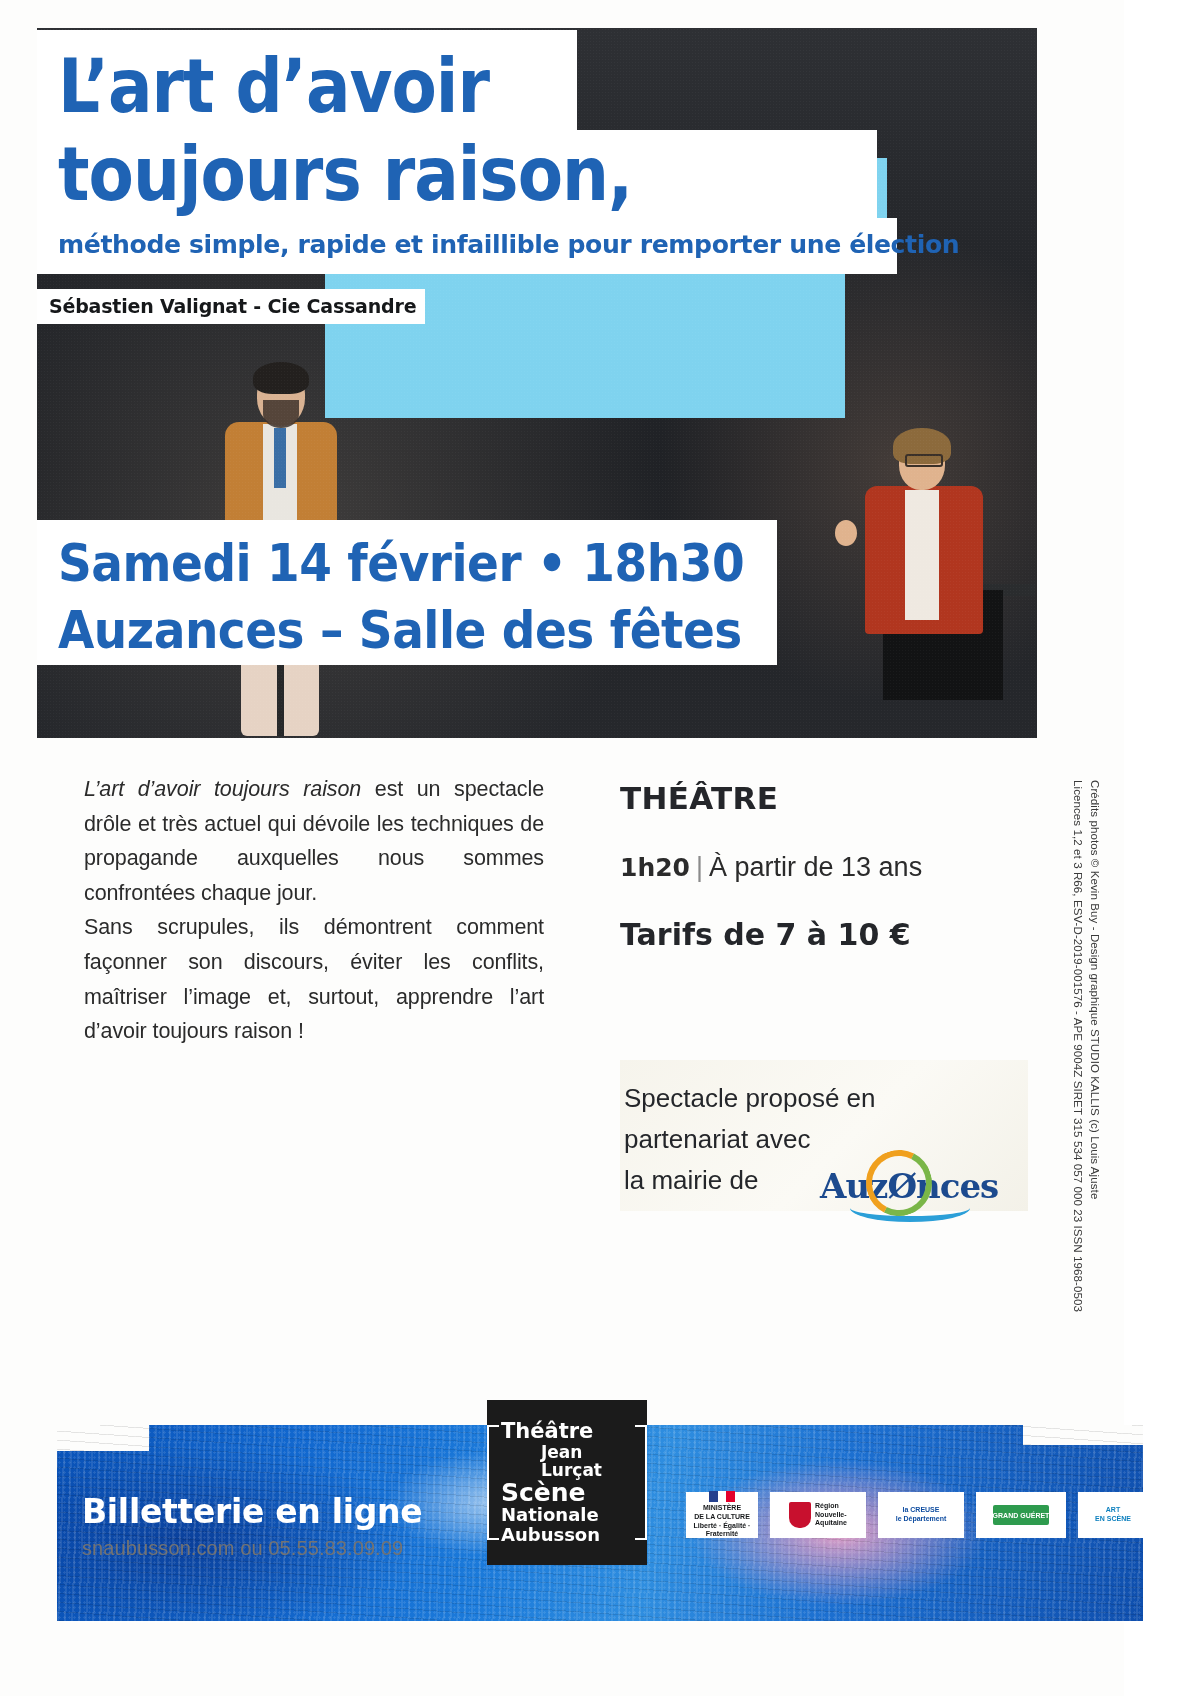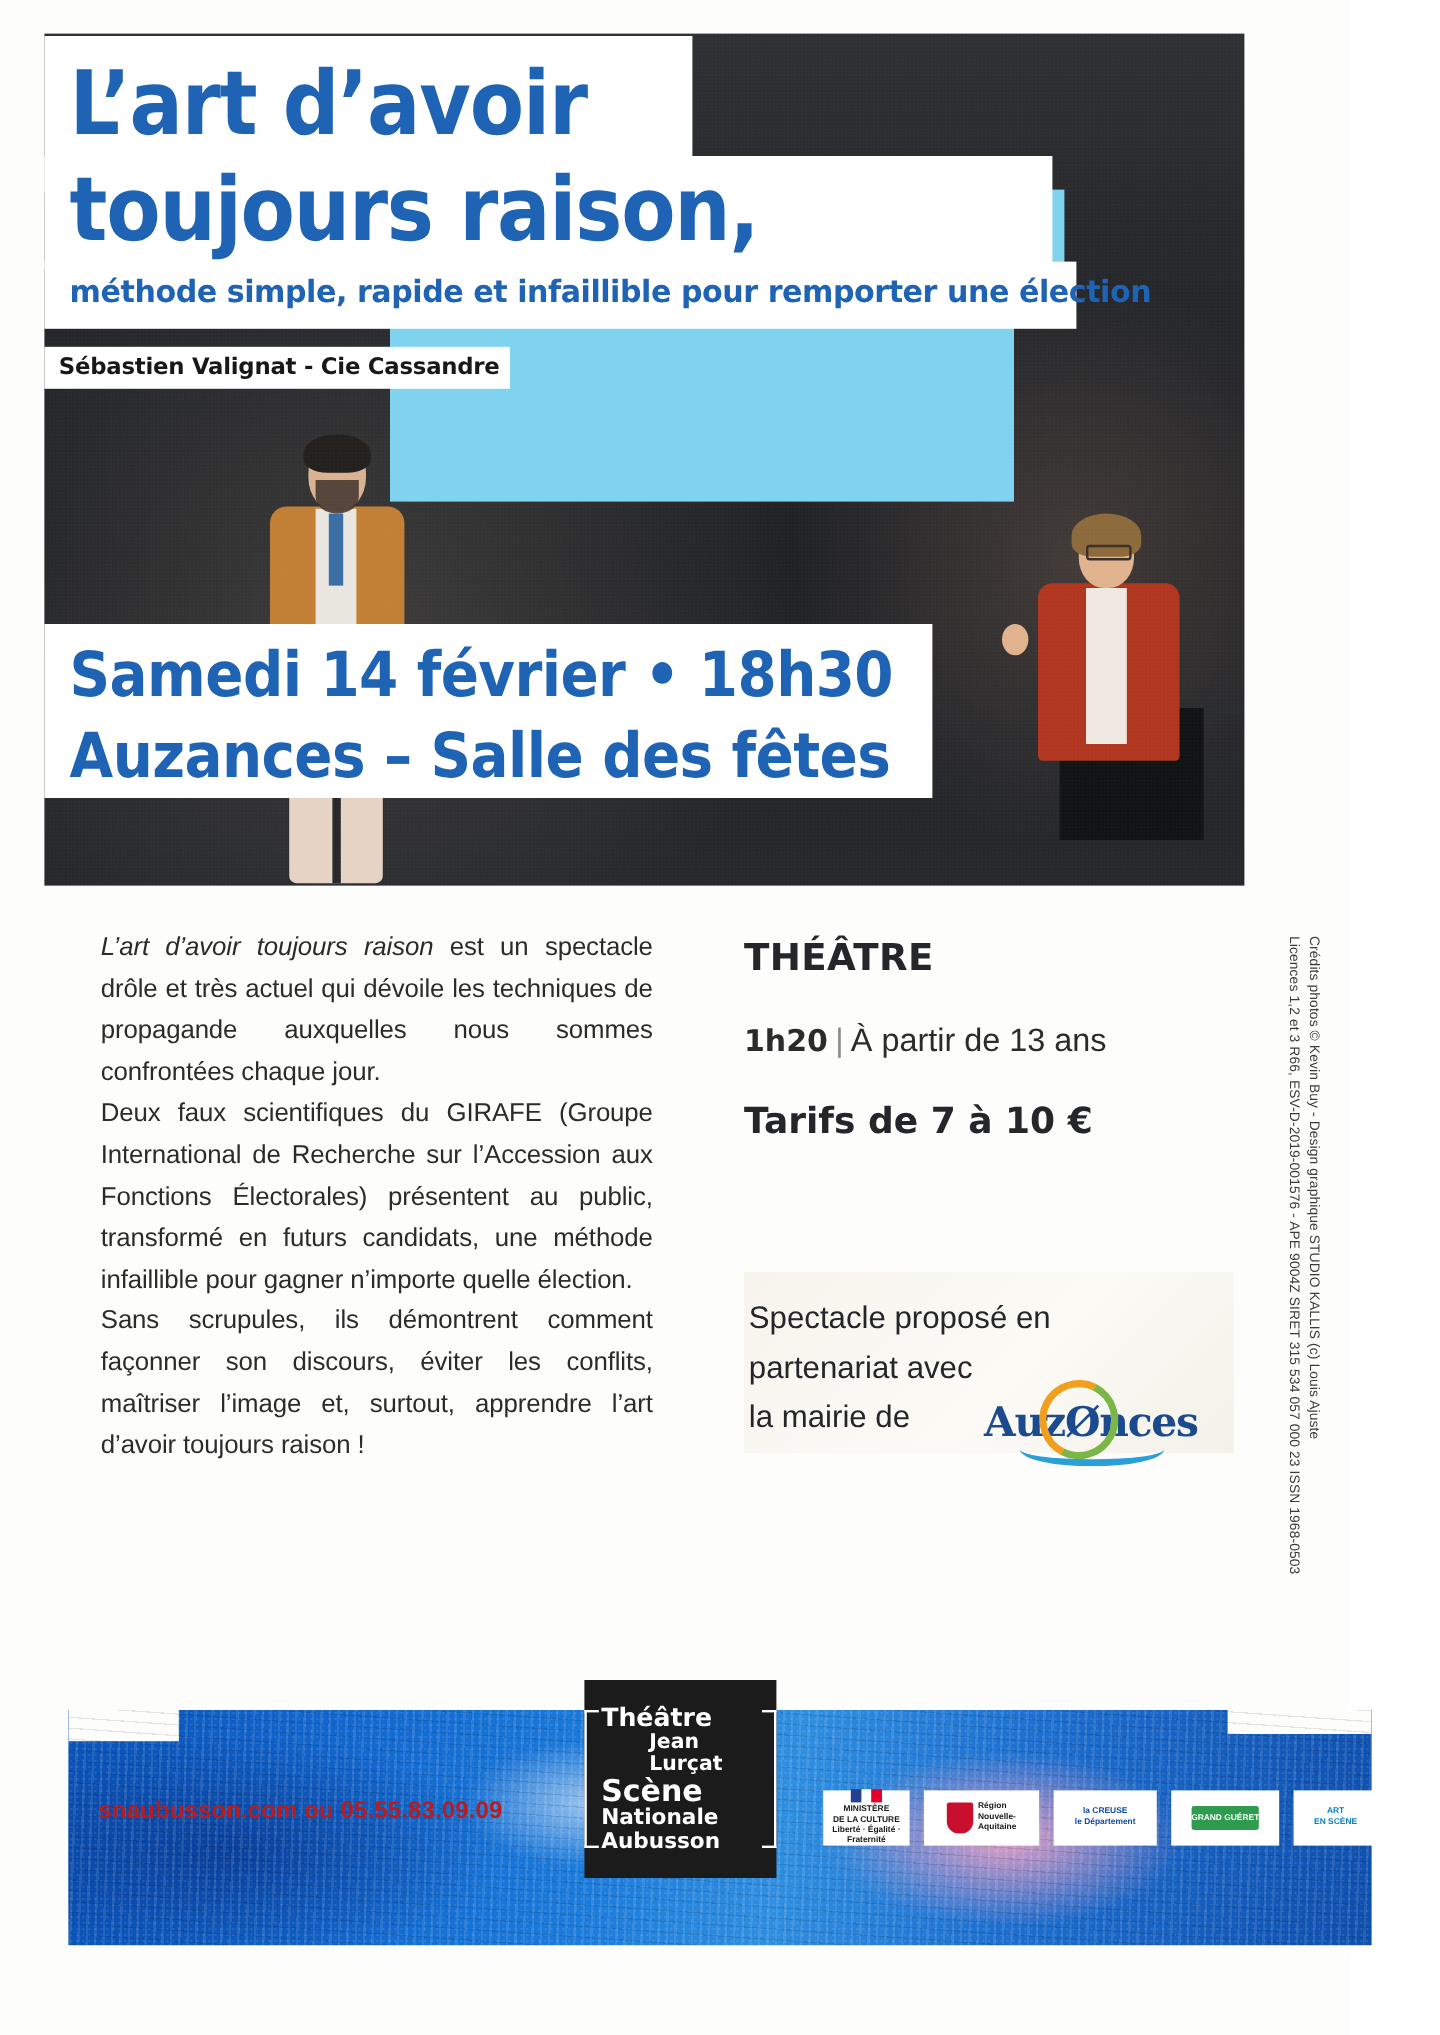--- a/index.html
+++ b/index.html
@@ -116,21 +116,21 @@
         background-image:
           repeating-linear-gradient(92deg, rgba(255,255,255,.10) 0 2px, rgba(0,0,0,0) 2px 7px),
           repeating-linear-gradient(4deg, rgba(0,0,0,.10) 0 1px, rgba(0,0,0,0) 1px 9px),
           radial-gradient(rgba(255,255,255,.10) 1px, rgba(0,0,0,0) 1.2px);
         background-size:auto,auto,5px 5px;}
   .footer-white-l{position:absolute;left:0;top:0;width:92px;height:26px;background:#fdfdfc;}
   .footer-white-r{position:absolute;right:0;top:0;width:120px;height:20px;background:#fdfdfc;}
 
   .bill{position:absolute;left:82px;top:1492px;z-index:6;}
   .bill-title{font-size:33px;font-weight:900;color:#ffffff;font-family:"DejaVu Sans",sans-serif;letter-spacing:-.3px;margin:0;}
-  .bill-sub{font-size:20px;color:#b91c1c;margin:6px 0 0 0;font-weight:700;letter-spacing:.1px;}
+  .bill-sub{font-size:20px;color:#737373;margin:6px 0 0 0;font-weight:400;letter-spacing:.1px;}
 
   
   .tjl{position:absolute;left:487px;top:1400px;width:160px;height:165px;background:#1b1b1b;z-index:7;
        display:flex;align-items:center;justify-content:center;}
   .tjl-inner{position:relative;padding:0 14px;}
   .tjl-inner:before,.tjl-inner:after{content:"";position:absolute;top:4px;bottom:4px;width:10px;border:2px solid #fff;}
   .tjl-inner:before{left:0;border-right:none;}
   .tjl-inner:after{right:0;border-left:none;}
   .tjl-l1{font-size:21px;font-weight:700;color:#fff;line-height:1.04;font-family:"DejaVu Sans",sans-serif;}
   .tjl-l2{font-size:17px;font-weight:700;color:#fff;line-height:1.1;font-family:"DejaVu Sans",sans-serif;margin-left:40px;}
@@ -203,21 +203,20 @@
   <div class="credit-tag">
     <span>Sébastien Valignat - Cie Cassandre</span>
   </div>
 
   <div class="date-panel"></div>
   <div class="date-l1">Samedi 14 février • 18h30</div>
   <div class="date-l2">Auzances – Salle des fêtes</div>
 
   <div class="body-left">
     <p><em>L’art d’avoir toujours raison</em><span> est un spectacle drôle et très actuel qui dévoile les techniques de propagande auxquelles nous sommes confrontées chaque jour.</span></p>
-    <p>Deux faux scientifiques du GIRAFE (Groupe International de Recherche sur l’Accession aux Fonctions Électorales) présentent au public, transformé en futurs candidats, une méthode infaillible pour gagner n’importe quelle élection.</p>
     <p>Sans scrupules, ils démontrent comment façonner son discours, éviter les conflits, maîtriser l’image et, surtout, apprendre l’art d’avoir toujours raison !</p>
   </div>
 
   <div class="body-right">
     <p class="genre">THÉÂTRE</p>
     <p class="meta">
       <b>1h20</b><span class="sep">|</span><span>À partir de 13 ans</span>
     </p>
     <p class="tarif">Tarifs de 7 à 10 €</p>
   </div>
@@ -237,20 +236,21 @@
     <span class="vc1" style="left:14px;">Licences 1,2 et 3  R66, ESV-D-2019-001576 - APE 9004Z  SIRET 315 534 057 000 23 ISSN 1968-0503</span>
     <span class="vc2" style="left:31px;">Crédits photos © Kevin Buy - Design graphique STUDIO KALLIS (c) Louis Ajuste</span>
   </div>
 
   <div class="footer">
     <div class="footer-white-l"></div>
     <div class="footer-white-r"></div>
   </div>
 
   <div class="bill">
+    <p class="bill-title">Billetterie en ligne</p>
     <p class="bill-sub">snaubusson.com ou 05.55.83.09.09</p>
   </div>
 
   <div class="tjl">
     <div class="tjl-inner">
       <div class="tjl-l1">Théâtre</div>
       <div class="tjl-l2">Jean Lurçat</div>
       <div class="tjl-l3">Scène</div>
       <div class="tjl-l4">Nationale</div>
       <div class="tjl-l5">Aubusson</div>

